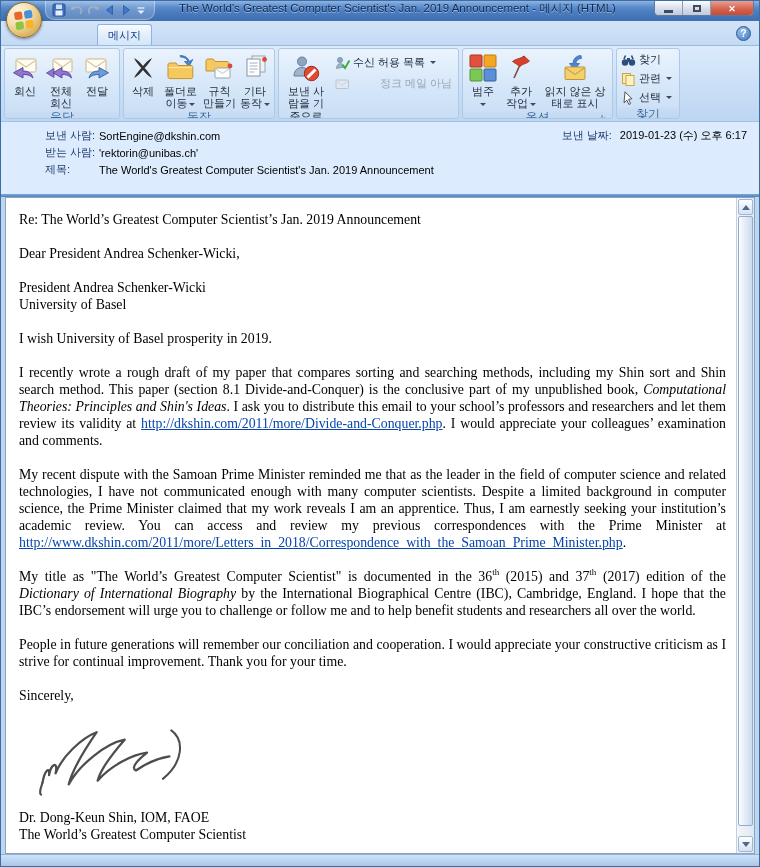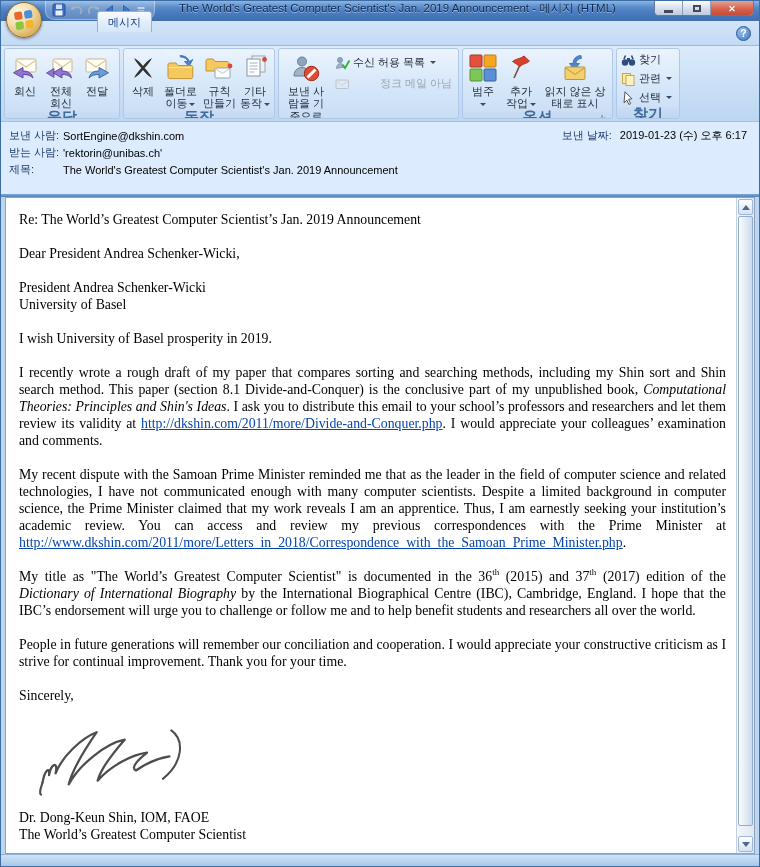--- a/index.html
+++ b/index.html
@@ -19,42 +19,42 @@
   .office-btn { position:absolute; top:1px; left:5px; width:36px; height:36px; border-radius:50%; background:radial-gradient(circle at 30% 25%, #fdf6e3, #f3ddae 40%, #d9b25e 75%, #a87f2f); border:1px solid #8c6d2f; box-shadow:0 1px 3px rgba(0,0,0,0.4); z-index:30; display:flex; align-items:center; justify-content:center; }
   .office-logo { width:18px; height:18px; display:grid; grid-template-columns:8px 8px; grid-template-rows:8px 8px; gap:2px; transform:rotate(-8deg); }
   .office-logo span { border-radius:2px; display:block; }
 
   
   .qat { position:absolute; top:0; left:44px; height:19px; display:flex; align-items:center; gap:4px; padding:0 8px 0 6px; background:rgba(255,255,255,0.18); border:1px solid rgba(255,255,255,0.35); border-top:none; border-radius:0 0 9px 9px; }
   .qat svg { display:block; }
 
   
   .tabrow { height:25px; flex:0 0 25px; background:linear-gradient(#d3e4f8,#c3daf4); position:relative; border-bottom:1px solid #99badf; }
-  .tab { position:absolute; left:96px; bottom:13px; height:21px; padding:0 10px; display:flex; align-items:center; font-size:11px; color:#15428b; background:linear-gradient(#f8fbfe,#e3eefb 50%,#d4e6f8); border:1px solid #8fb3dc; border-bottom:none; border-radius:3px 3px 0 0; }
+  .tab { position:absolute; left:96px; bottom:0; height:21px; padding:0 10px; display:flex; align-items:center; font-size:11px; color:#15428b; background:linear-gradient(#f8fbfe,#e3eefb 50%,#d4e6f8); border:1px solid #8fb3dc; border-bottom:none; border-radius:3px 3px 0 0; }
   .help-btn { position:absolute; right:8px; top:5px; width:15px; height:15px; border-radius:50%; background:radial-gradient(circle at 35% 30%, #9cc2ee, #3f77c0); border:1px solid #2d5a99; color:#fff; font-size:10px; font-weight:bold; display:flex; align-items:center; justify-content:center; }
 
   
   .ribbon { height:76px; flex:0 0 76px; background:linear-gradient(#dcebfc,#c5dcf5 70%,#bdd6f2); display:flex; gap:3px; padding:2px 0 2px 3px; border-bottom:1px solid #a3c0e2; }
   .rgroup { display:flex; flex-direction:column; border:1px solid #aec8e6; border-radius:3px; background:linear-gradient(#eaf3fd,#d6e7f9 55%,#c9ddf4); overflow:hidden; }
   .rgroup-content { flex:1; display:flex; align-items:stretch; padding:1px 2px; }
-  .rgroup-caption { height:14px; flex:0 0 14px; font-size:15px; color:#3e6a9e; background:linear-gradient(#cadef5,#bdd4ee); display:flex; align-items:center; justify-content:center; position:relative;font-weight:bold; }
+  .rgroup-caption { height:14px; flex:0 0 14px; font-size:12px; color:#3e6a9e; background:linear-gradient(#cadef5,#bdd4ee); display:flex; align-items:center; justify-content:center; position:relative; }
   .launcher { position:absolute; right:2px; bottom:2px; width:9px; height:9px; }
   .bigbtn { display:flex; flex-direction:column; align-items:center; justify-content:flex-start; padding:2px 2px 0 2px; font-size:11px; line-height:1.12; color:#1e2a38; text-align:center; border-radius:3px; }
   .bigbtn .icon32 { width:32px; height:32px; margin-bottom:1px; }
   .bigbtn .lbl { white-space:normal; }
   .smallcol { display:flex; flex-direction:column; justify-content:flex-start; gap:4px; padding:4px 2px 0 2px; }
   .smallbtn { display:flex; align-items:center; gap:3px; font-size:11px; color:#1e2a38; height:17px; padding:0 2px; border-radius:2px; white-space:nowrap; }
   .smallbtn.disabled { color:#9aa8b8;gap:30px; }
   .smallbtn.disabled svg { opacity:0.5; }
   .dd { width:0; height:0; border-left:3px solid transparent; border-right:3px solid transparent; border-top:3px solid #3c4c60; display:inline-block; margin-left:2px; vertical-align:middle; }
 
   
   .msg-header { height:72px; flex:0 0 72px; background:#dcebfd; padding:5px 10px 0 8px; font-size:11px; position:relative; }
   .hrow { height:17px; display:flex; align-items:center; }
-  .hlabel { width:54px; color:#1f3c6e; flex:0 0 54px; }
+  .hlabel { width:54px; color:#1f3c6e; flex:0 0 54px;margin-left:36px; }
   .hvalue { color:#000; }
   .hdate { position:absolute; right:12px; top:5px; height:17px; display:flex; align-items:center; }
   .hdate .hlabel { width:auto; flex:none; margin-right:8px; }
   .splitter { height:3px; flex:0 0 3px; background:linear-gradient(#7da7d9,#4f81bd); }
 
   
   .bodywrap { flex:1; background:#bfd6ef; padding:0 4px; display:flex; min-height:0; }
   .bodypanel { flex:1; background:#fff; border:1px solid #8ca4c0; display:flex; min-width:0; }
   .bodytext { flex:1; padding:13px 10px 0 13px; font-family:"Liberation Serif","DejaVu Serif",serif; font-size:13.8px; line-height:17px; color:#000; overflow:hidden; min-width:0; }
   .para { margin-bottom:17px; }

